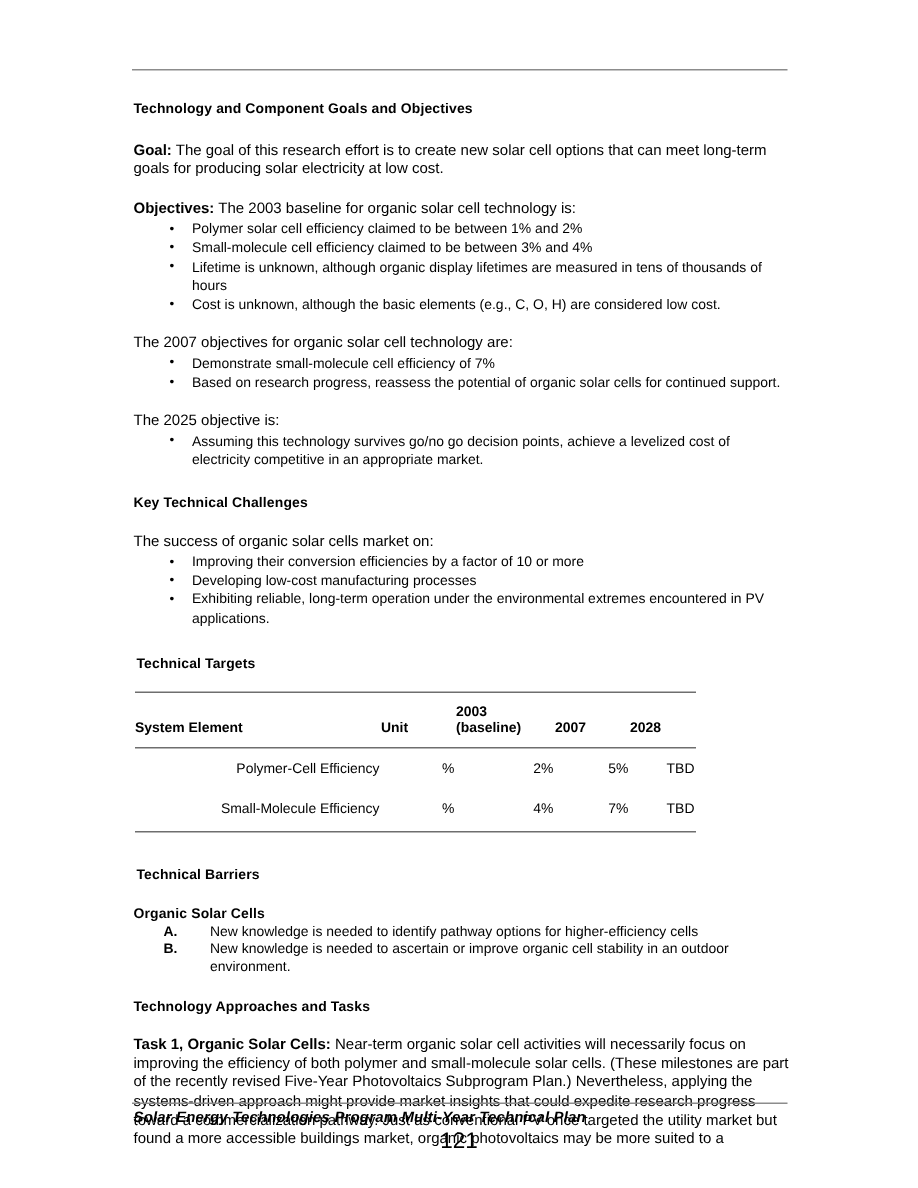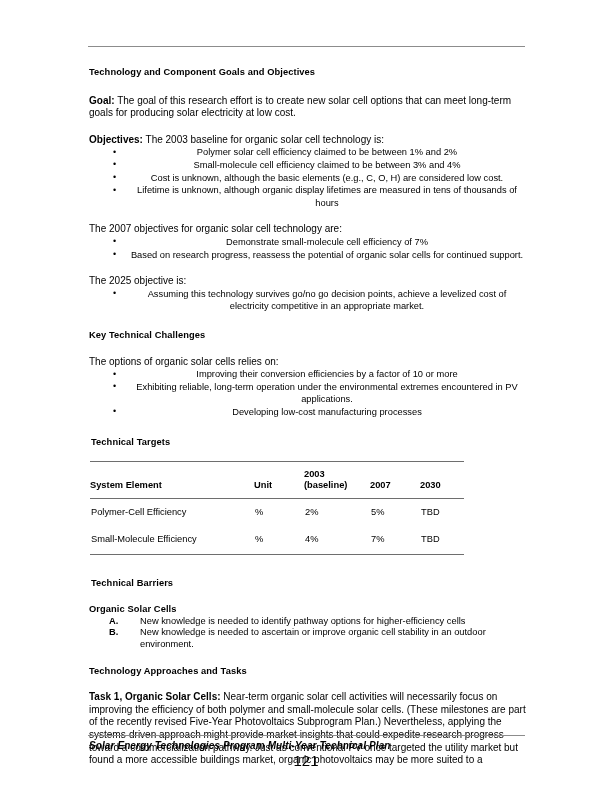--- a/index.html
+++ b/index.html
@@ -71,21 +71,20 @@
     list-style: none;
     margin: 0;
     padding: 0;
   }
   ul.bullets li {
     position: relative;
     font-size: 9.3px;
     line-height: 12.6px;
     padding-left: 39px;
     margin: 0;
-    text-align: center;
   }
   ul.bullets li::before {
     content: "\2022";
     position: absolute;
     left: 24px;
     top: -0.5px;
     font-size: 9px;
     line-height: 12.6px;
   }
   
@@ -120,21 +119,21 @@
     vertical-align: bottom;
     padding: 0;
     line-height: 11.4px;
   }
   table.targets thead tr.hdr th {
     padding-top: 7px;
     padding-bottom: 6px;
   }
   table.targets tbody td {
     font-weight: normal;
-    text-align: left;
+    text-align: right;
     vertical-align: middle;
     padding-top: 8px;
     padding-bottom: 8px;
     line-height: 11.4px;
   }
   table.targets .line-top td {
     border-top: 1px solid #6e6e6e;
     font-size: 0;
     line-height: 0;
     height: 0;
@@ -193,22 +192,22 @@
 
     <p class="body"><b>Goal:</b><span>  The goal of this research effort is to create new solar cell options that can meet long-term goals for producing solar electricity at low cost.</span></p>
 
     <div class="gap-14"></div>
 
     <p class="body"><b>Objectives:</b><span>  The 2003 baseline for organic solar cell technology is:</span></p>
 
     <ul class="bullets">
       <li>Polymer solar cell efficiency claimed to be between 1% and 2%</li>
       <li>Small-molecule cell efficiency claimed to be between 3% and 4%</li>
+      <li>Lifetime is unknown, although organic display lifetimes are measured in tens of thousands of hours</li>
       <li>Cost is unknown, although the basic elements (e.g., C, O, H) are considered low cost.</li>
-      <li>Lifetime is unknown, although organic display lifetimes are measured in tens of thousands of hours</li>
     </ul>
 
     <div class="gap-14"></div>
 
     <p class="body">The 2007 objectives for organic solar cell technology are:</p>
 
     <ul class="bullets">
       <li>Demonstrate small-molecule cell efficiency of 7%</li>
       <li>Based on research progress, reassess the potential of organic solar cells for continued support.</li>
     </ul>
@@ -220,26 +219,26 @@
     <ul class="bullets">
       <li>Assuming this technology survives go/no go decision points, achieve a levelized cost of electricity competitive in an appropriate market.</li>
     </ul>
 
     <div class="gap-16"></div>
 
     <h2 class="sec-head">Key Technical Challenges</h2>
 
     <div class="gap-14"></div>
 
-    <p class="body">The options of organic solar cells relies on:</p>
+    <p class="body">The success of organic solar cells market on:</p>
 
     <ul class="bullets">
       <li>Improving their conversion efficiencies by a factor of 10 or more</li>
+      <li>Developing low-cost manufacturing processes</li>
       <li>Exhibiting reliable, long-term operation under the environmental extremes encountered in PV applications.</li>
-      <li>Developing low-cost manufacturing processes</li>
     </ul>
 
     <div class="gap-18"></div>
 
     <h2 class="sec-head indent">Technical Targets</h2>
 
     <div class="gap-12"></div>
 
     <div class="tbl-wrap">
       <table class="targets">
@@ -259,21 +258,21 @@
               <td></td>
           </tr>
           <tr class="hdr">
             <th>System Element</th>
             <th>Unit</th>
             <th>
               <span class="two-line">2003</span>
               <span class="two-line">(baseline)</span>
             </th>
             <th>2007</th>
-            <th>2030</th>
+            <th>2028</th>
           </tr>
           <tr class="line-top">
             <td></td>
               <td></td>
               <td></td>
               <td></td>
               <td></td>
           </tr>
         </thead>
         <tbody>

